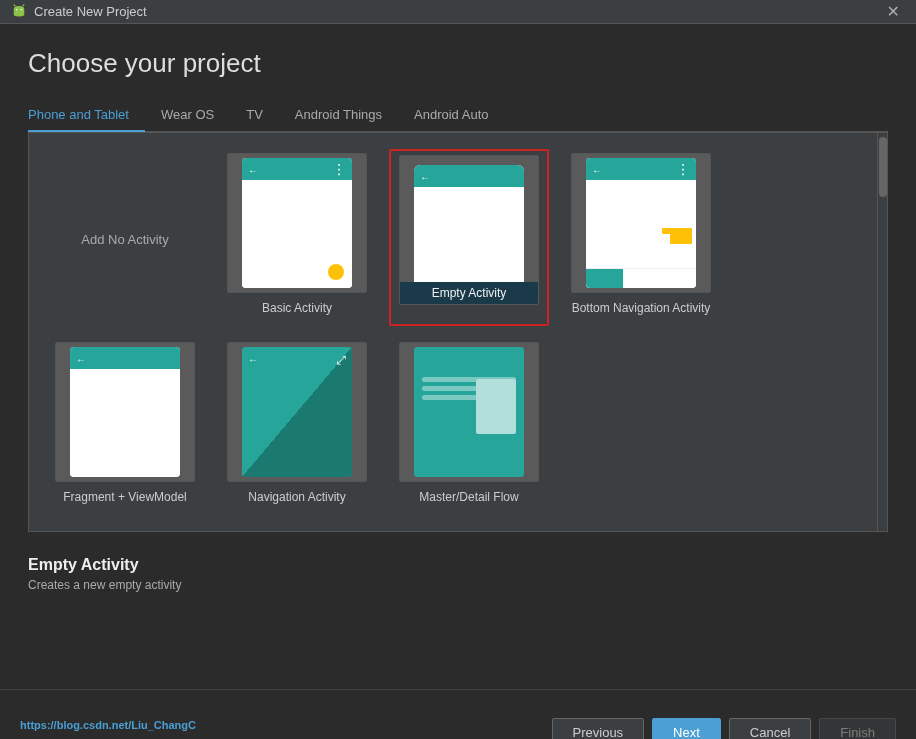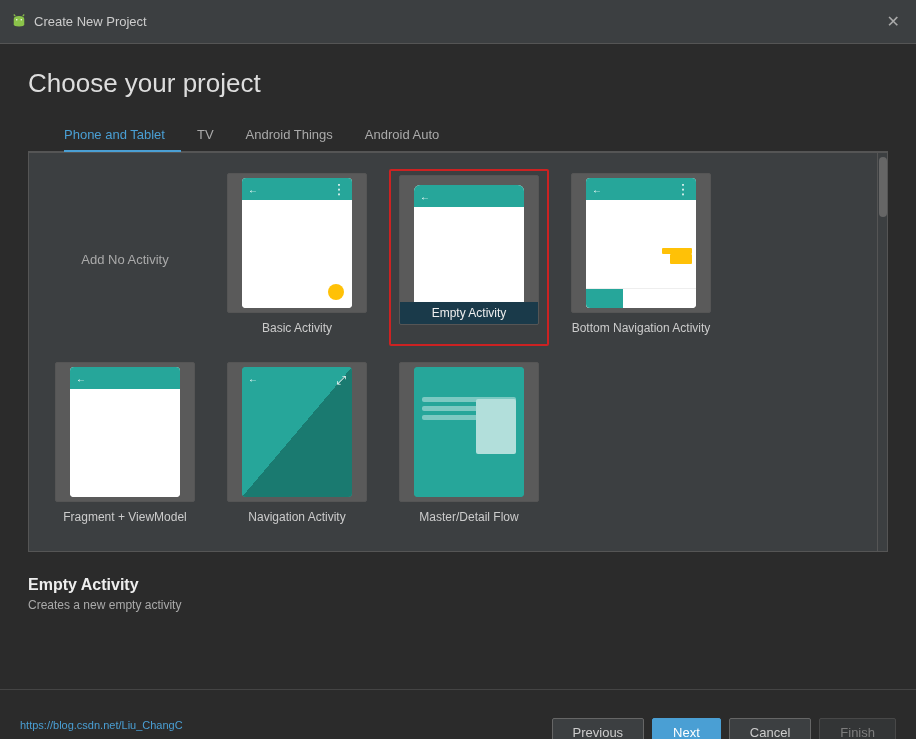--- a/index.html
+++ b/index.html
@@ -9,21 +9,21 @@
       background: #2b2b2b;
       font-family: 'Segoe UI', Arial, sans-serif;
       color: #ccc;
       overflow: hidden;
       position: relative;
     }
 
     
     .title-bar {
       background: #3c3f41;
-      height: 44px;
+      height: 24px;
       display: flex;
       align-items: center;
       justify-content: space-between;
       padding: 0 10px;
       border-bottom: 1px solid #555;
     }
     .title-bar-left {
       display: flex;
       align-items: center;
       gap: 6px;
@@ -68,21 +68,20 @@
       font-size: 13px;
       color: #aaa;
       cursor: pointer;
       border-bottom: 2px solid transparent;
       margin-bottom: -1px;
     }
     .tab:first-child { padding-left: 0; }
     .tab.active {
       color: #4a9fd4;
       border-bottom: 2px solid #4a9fd4;
-      margin-left: 36px;
     }
 
     
     .grid-area {
       background: #3c3f41;
       border: 1px solid #555;
       padding: 16px;
       display: flex;
       flex-wrap: wrap;
       gap: 12px;
@@ -402,20 +401,21 @@
     <span class="title-bar-title">Create New Project</span>
   </div>
   <button class="close-btn">✕</button>
 </div>
 
 <div class="main-content">
   <div class="page-title">Choose your project</div>
 
   <div class="tabs">
     <div class="tab active">Phone and Tablet</div>
+    <div class="tab">Wear OS</div>
     <div class="tab">TV</div>
     <div class="tab">Android Things</div>
     <div class="tab">Android Auto</div>
   </div>
 
   <div class="grid-area" style="height:390px; overflow:hidden; position:relative;">
 
     <div class="template-item" style="width:160px; justify-content:flex-start; padding-top:20px;">
       <div style="width:140px;height:140px;display:flex;align-items:center;justify-content:center;">
         <span style="font-size:13px;color:#aaa;">Add No Activity</span>
@@ -514,18 +514,18 @@
     </div>
   </div>
 </div>
 
 <div class="bottom-info">
   <div class="activity-name">Empty Activity</div>
   <div class="activity-desc">Creates a new empty activity</div>
 </div>
 
 <div class="footer">
-  <span class="footer-link" style="font-size:11px;color:#4a9fd4;cursor:pointer;">https://blog.csdn.net/Liu_ChangC</span>
+  <span class="footer-link" style="font-size:11px;color:#4a9fd4;cursor:pointer;font-weight:bold;">https://blog.csdn.net/Liu_ChangC</span>
   <button class="btn">Previous</button>
   <button class="btn btn-primary">Next</button>
   <button class="btn">Cancel</button>
   <button class="btn btn-disabled">Finish</button>
 </div>
 
 </body></html>

